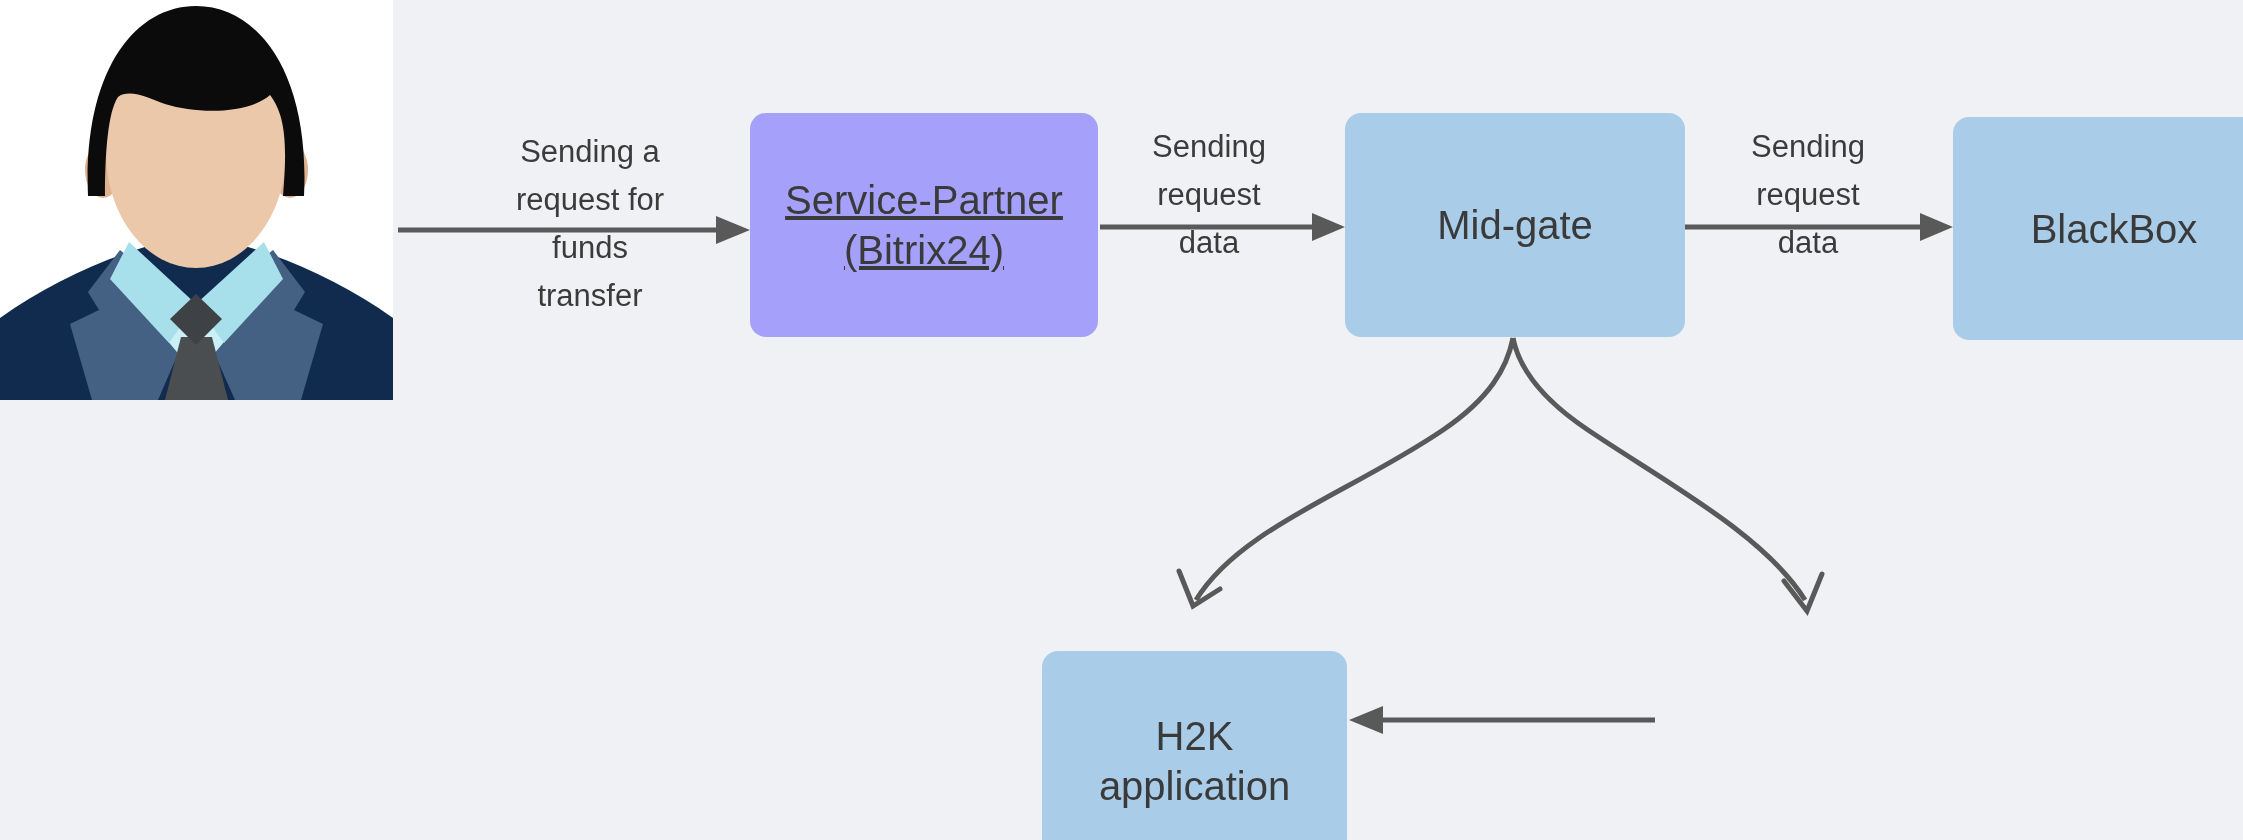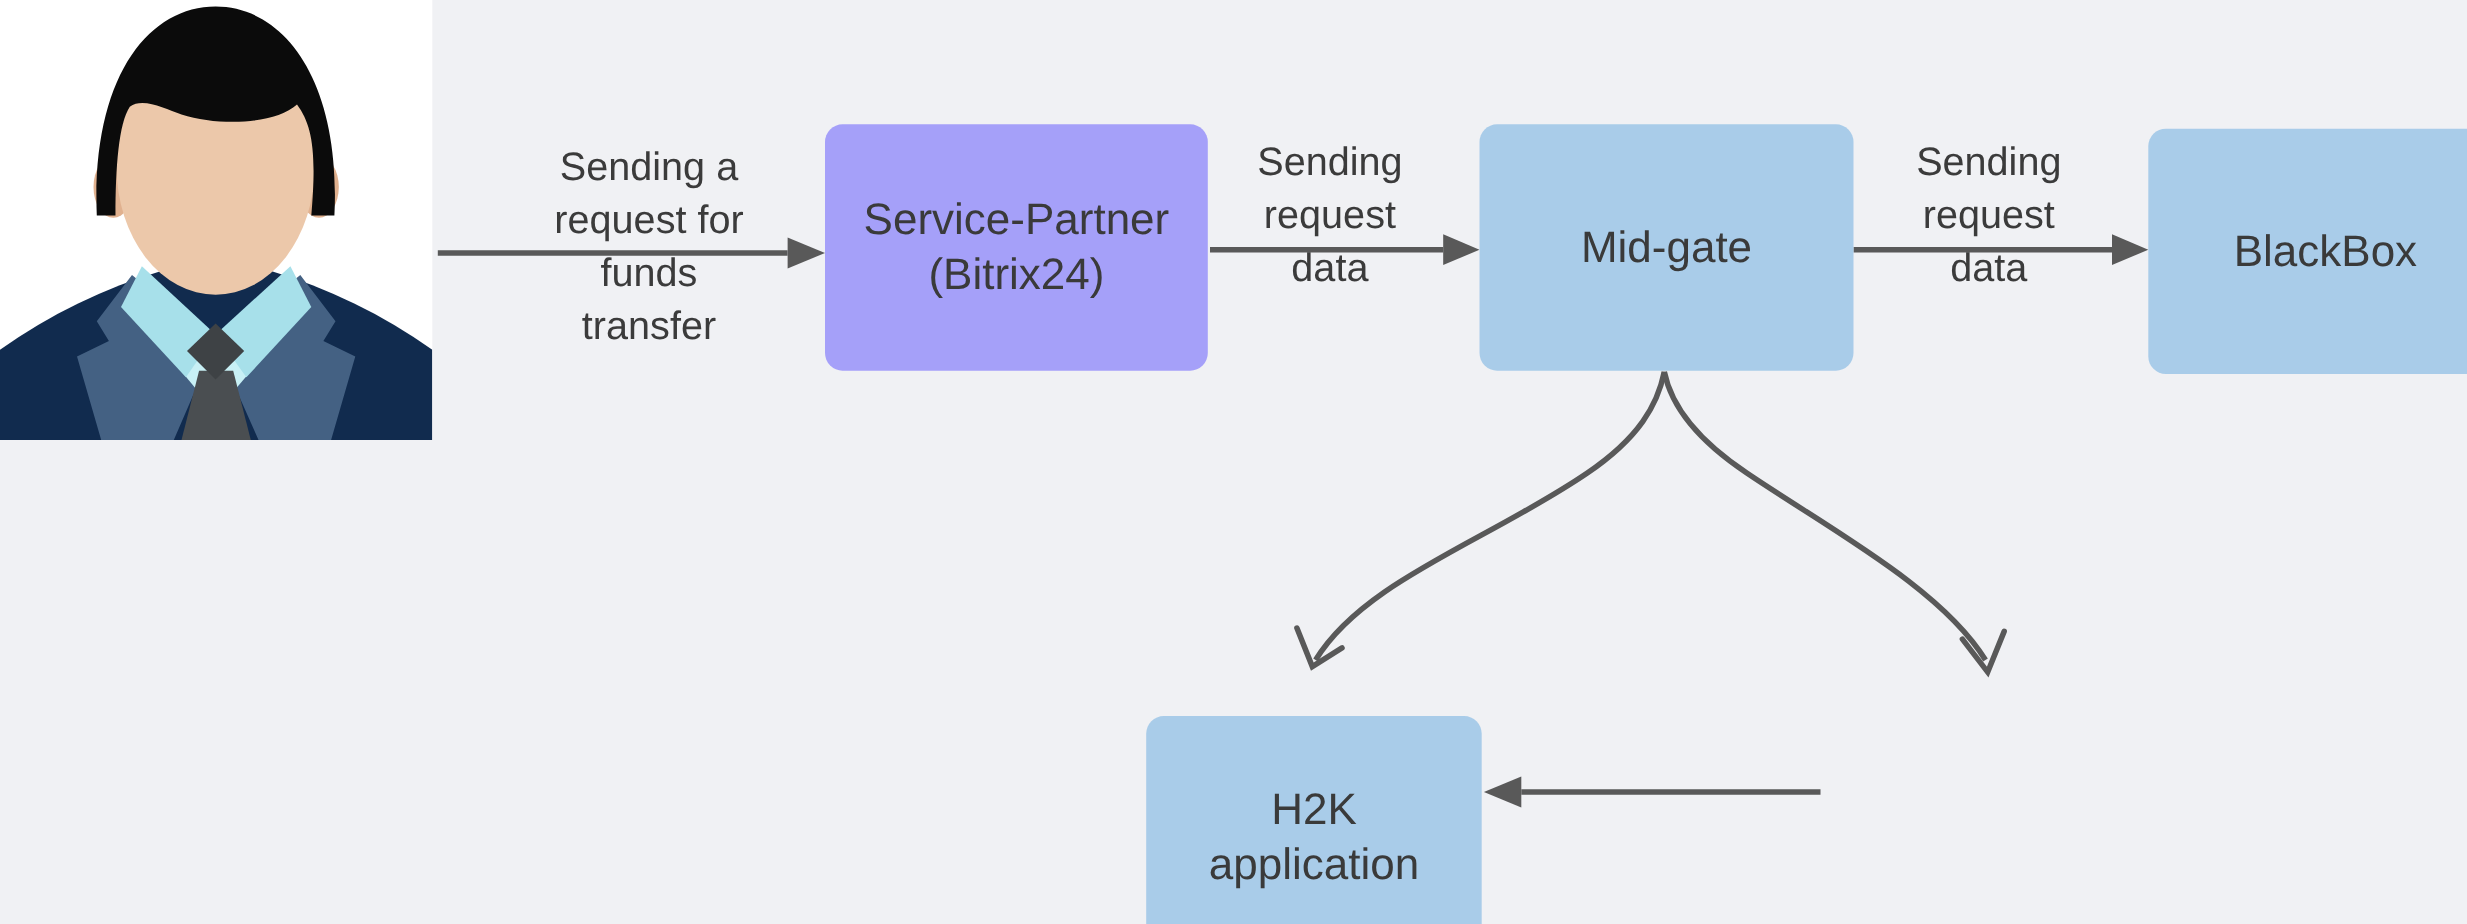--- a/index.html
+++ b/index.html
@@ -31,28 +31,28 @@
     position: absolute;
     display: flex; align-items: center; justify-content: center;
     border-radius: 16px;
     font-size: 40px; line-height: 50px;
     text-align: center;
     white-space: pre-line;
     color: #3a3a3a;
   }
   .node--purple { background: #a5a0f9; }
   .node--blue   { background: #a9cce9; }
-  .node--service-partner { left: 750px;  top: 113px; width: 348px; height: 224px; }
+  .node--service-partner { left: 750px;  top: 113px; width: 348px; height: 224px; text-decoration: underline; }
   .node--mid-gate        { left: 1345px; top: 113px; width: 340px; height: 224px; }
   .node--blackbox        { left: 1953px; top: 117px; width: 322px; height: 223px; }
   .node--h2k-application { left: 1042px; top: 615px; width: 305px; height: 220px; margin-top: 36px; }
   .node--h2k-control     { left: 1655px; top: 615px; width: 303px; height: 220px; }
   .edge-label {
     position: absolute;
-    font-size: 36px; line-height: 48px;
+    font-size: 31px; line-height: 48px;
     text-align: center;
     white-space: pre-line;
     color: #3b3b3b;
   }
   .edge-label--funds  { left: 440px;  top: 128px; width: 300px; }
   .edge-label--data1  { left: 1094px; top: 123px; width: 230px; }
   .edge-label--data2  { left: 1693px; top: 123px; width: 230px; }
   .edge-line   { stroke: #595959; stroke-width: 5; fill: none; }
   .edge-head   { fill: #595959; stroke: none; }
   .edge-chevron{ stroke: #595959; stroke-width: 5; fill: none; stroke-linecap: round; }

